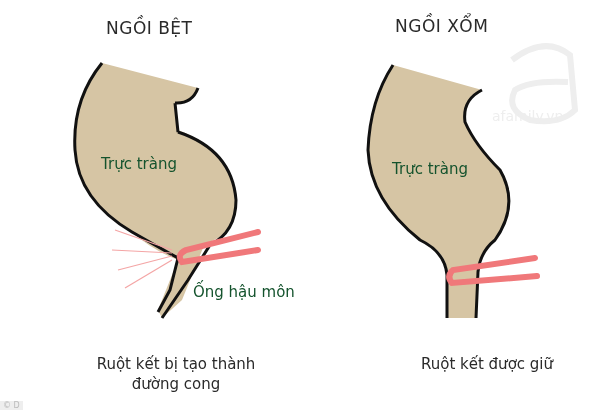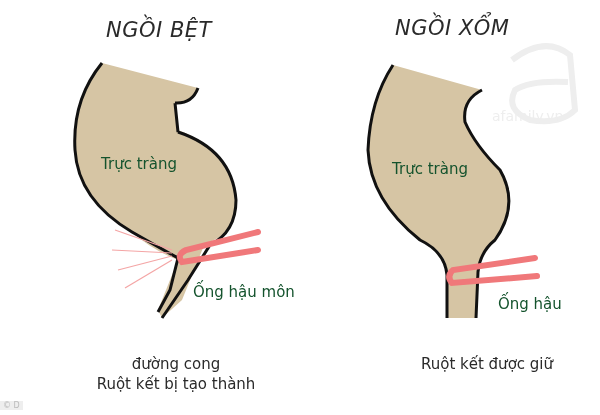--- a/index.html
+++ b/index.html
@@ -1,19 +1,19 @@
 <!DOCTYPE html>
 <html><head>
 <meta charset="utf-8">
 <style>
   html, body { margin:0; padding:0; background:#ffffff; }
   body { width:600px; height:415px; position:relative; overflow:hidden;
          font-family:"DejaVu Sans", sans-serif; color:#222; }
   .abs { position:absolute; }
-  .title { font-size:21px; color:#2a2a2a; letter-spacing:0.5px; white-space:nowrap;font-style:italic; }
+  .title { font-size:17px; color:#2a2a2a; letter-spacing:0.5px; white-space:nowrap; }
   .label { font-size:15px; color:#14532d; white-space:nowrap; }
   .caption { font-size:15px; color:#2a2a2a; text-align:center; line-height:20px; }
   svg.art { position:absolute; left:0; top:0; }
   .watermark-text { font-size:14px; color:#eeeeee; }
   .corner { font-size:8px; color:#bbb; background:#eee; padding:0 3px; }
 </style>
 </head>
 <body>
 
 <svg class="art" width="600" height="415" viewBox="0 0 600 415">
@@ -44,26 +44,25 @@
     <path d="M535 258 L453 270 Q446 276 452 283 L537 276" fill="none" stroke="#f0787a" stroke-width="6" stroke-linecap="round"></path>
   </g>
 </svg>
 
 <div class="abs watermark-text" style="left:492px; top:108px;">afamily.vn</div>
 
 <div class="abs title" style="left:106px; top:18px;">NGỒI BỆT</div>
 <div class="abs label" style="left:101px; top:155px;">Trực tràng</div>
 <div class="abs label" style="left:193px; top:283px;">Ống hậu môn</div>
 <div class="abs caption" style="left:60px; top:354px; width:232px;">
+  <div>Ruột kết bị tạo thành</div>
   <div>đường cong</div>
-  <div>Ruột kết bị tạo thành</div>
 </div>
 
 <div class="abs title" style="left:395px; top:16px;">NGỒI XỔM</div>
 <div class="abs label" style="left:392px; top:160px;">Trực tràng</div>
 <div class="abs label" style="left:498px; top:295px; text-align:center; line-height:19px;">
-  <div>Ống hậu</div>
 </div>
 <div class="abs caption" style="left:392px; top:354px; width:190px;">
   <div>Ruột kết được giữ</div>
 </div>
 
 <div class="abs corner" style="left:0px; top:401px;">© D</div>
 
 </body></html>

